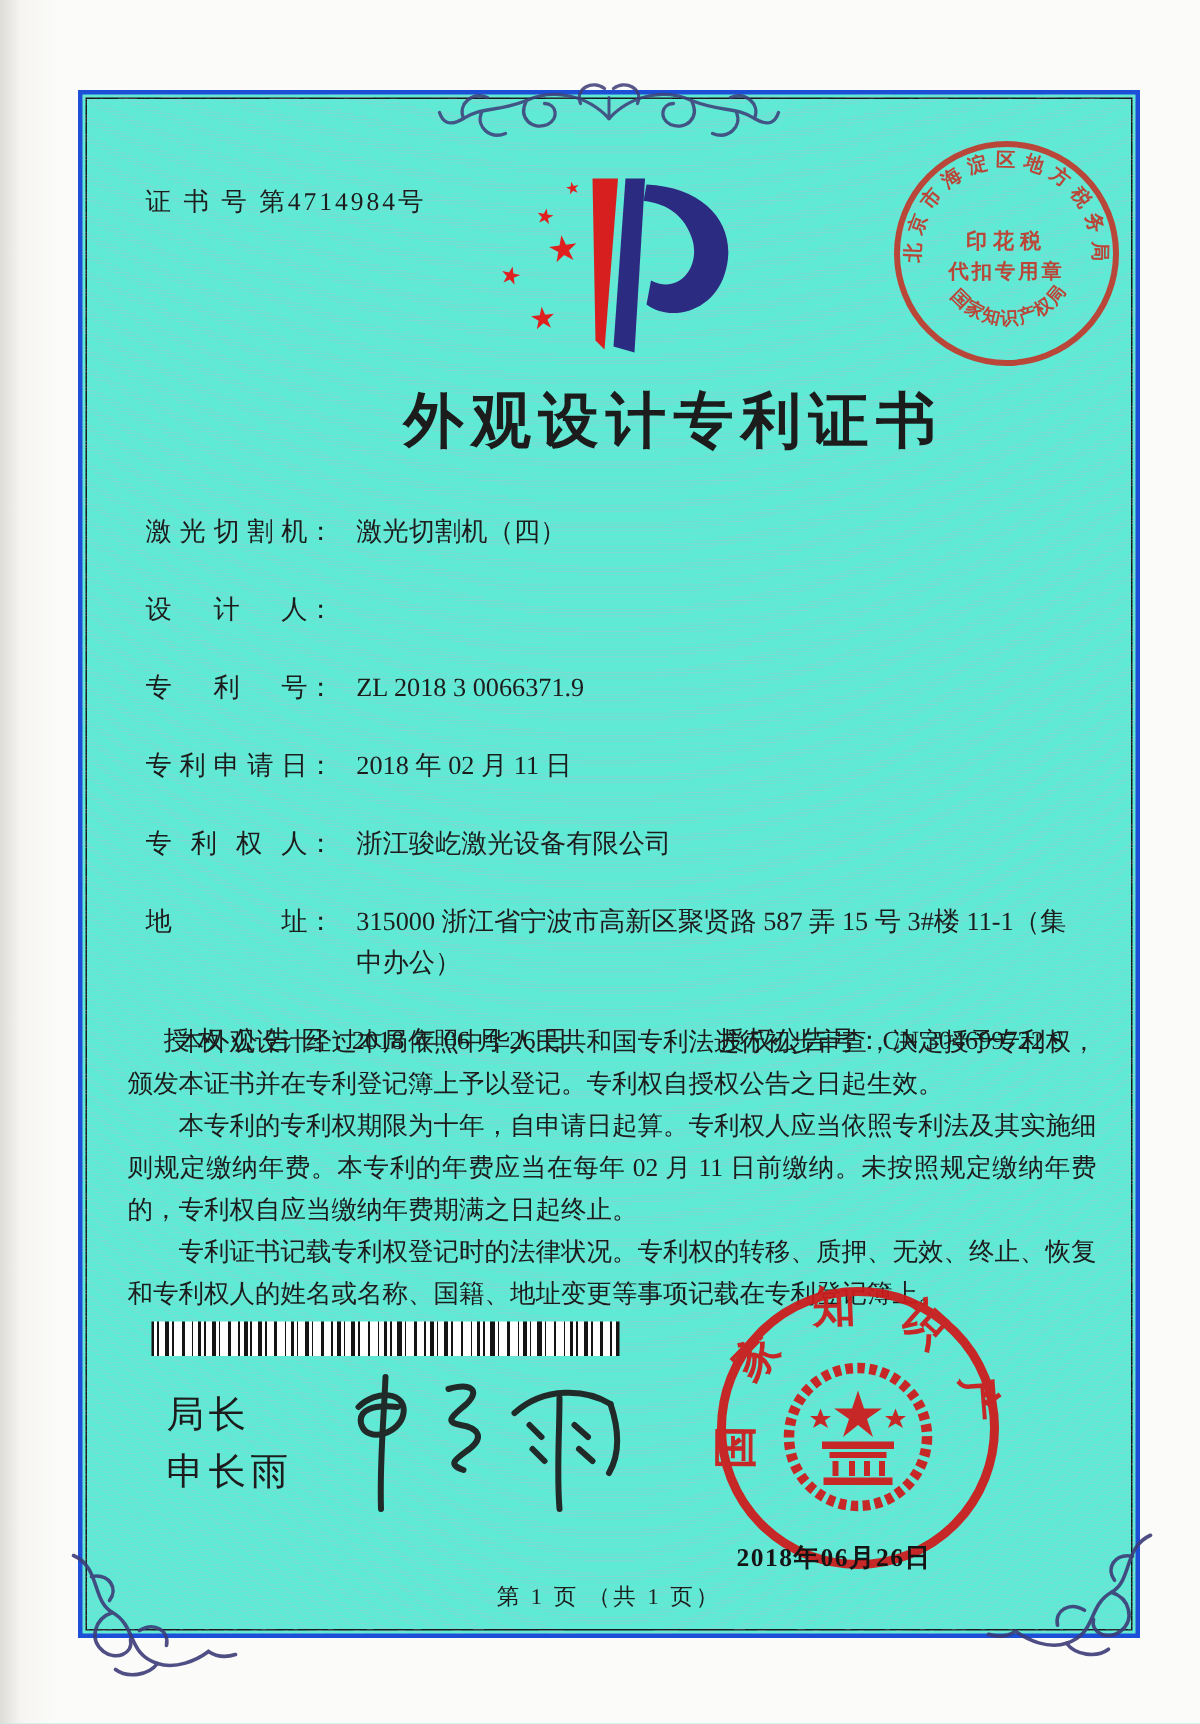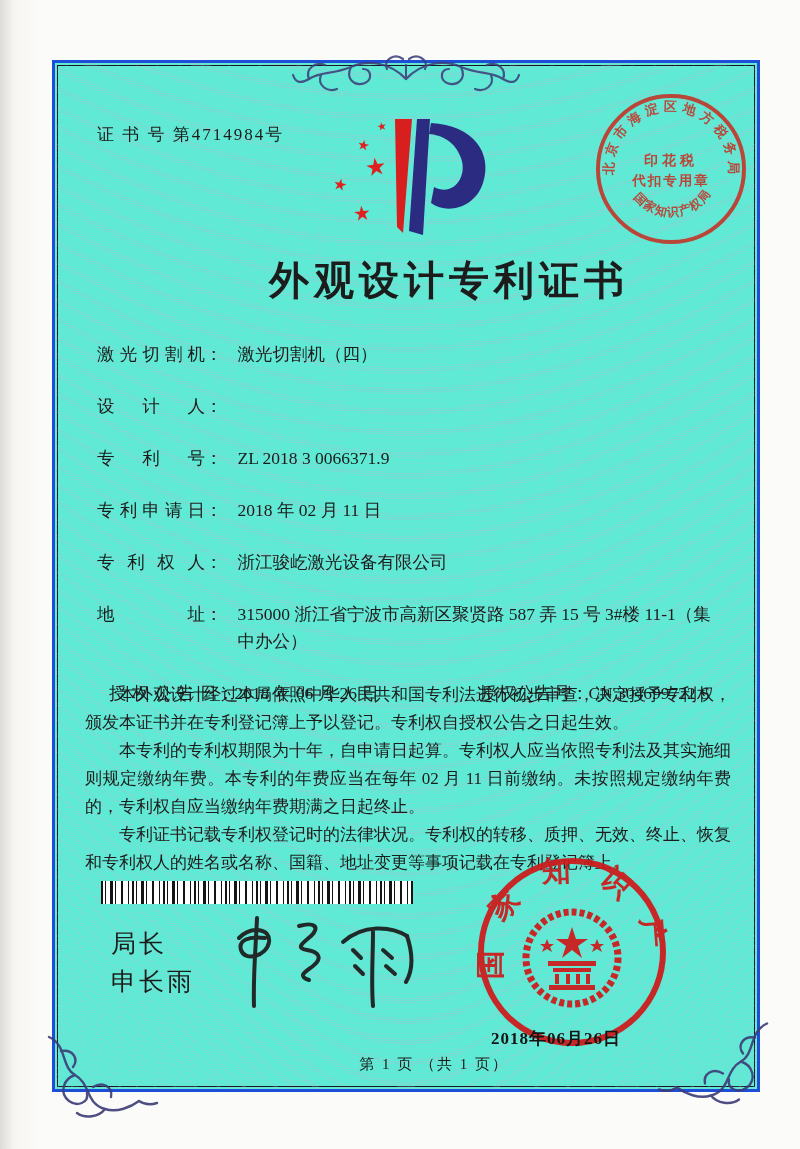--- a/index.html
+++ b/index.html
@@ -59,21 +59,21 @@
       #141414 20px 22px,#fff 22px 27px,#141414 27px 28px,#fff 28px 31px);
   }
   .signer{position:absolute;left:56px;top:862px;font-size:25px;line-height:38px;letter-spacing:3px;}
   .signature{position:absolute;left:168px;top:845px;width:220px;height:105px;}
   
   .seal{position:absolute;left:420px;top:792px;width:194px;height:194px;opacity:.93;}
   .seal-date{
     position:absolute;left:436px;top:944px;width:180px;
     font-size:17px;font-weight:700;letter-spacing:1px;color:#141414;margin-top:20px;
   }
-  .footer{position:absolute;left:0;top:992px;width:100%;text-align:center;font-size:15px;letter-spacing:2px;padding-left:28px;}
+  .footer{position:absolute;left:0;top:992px;width:100%;text-align:center;font-size:15px;letter-spacing:2px;}
   svg text{font-family:"Liberation Serif","DejaVu Serif",serif;}
 </style>
 </head>
 <body>
 
 <div class="frame">
   <div class="frame-inner"></div>
   <div class="guilloche"></div>
 
   <svg class="ornament-top" viewBox="0 0 230 84">

